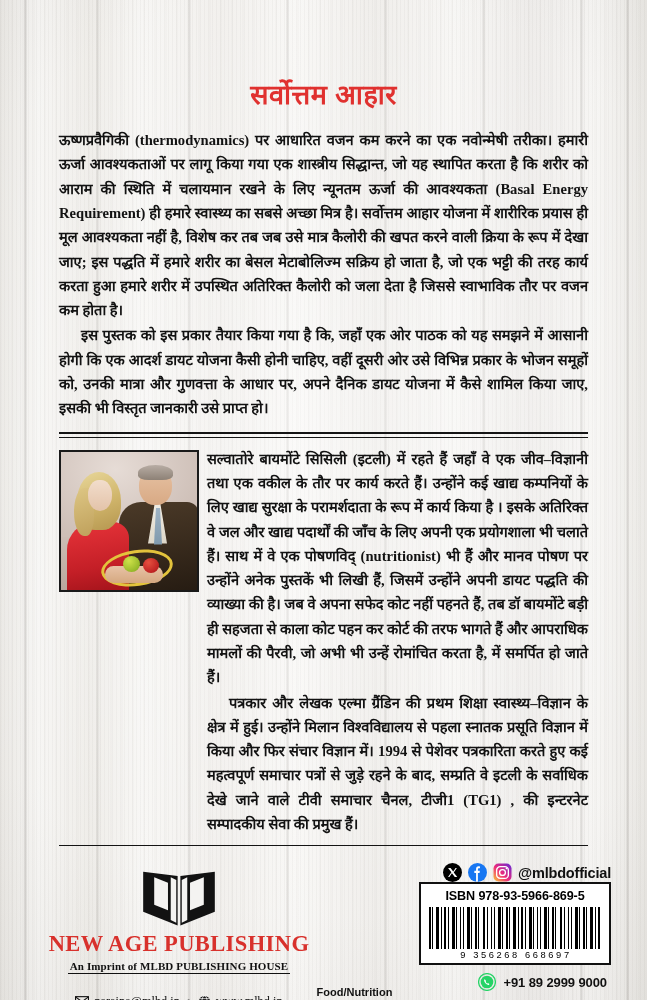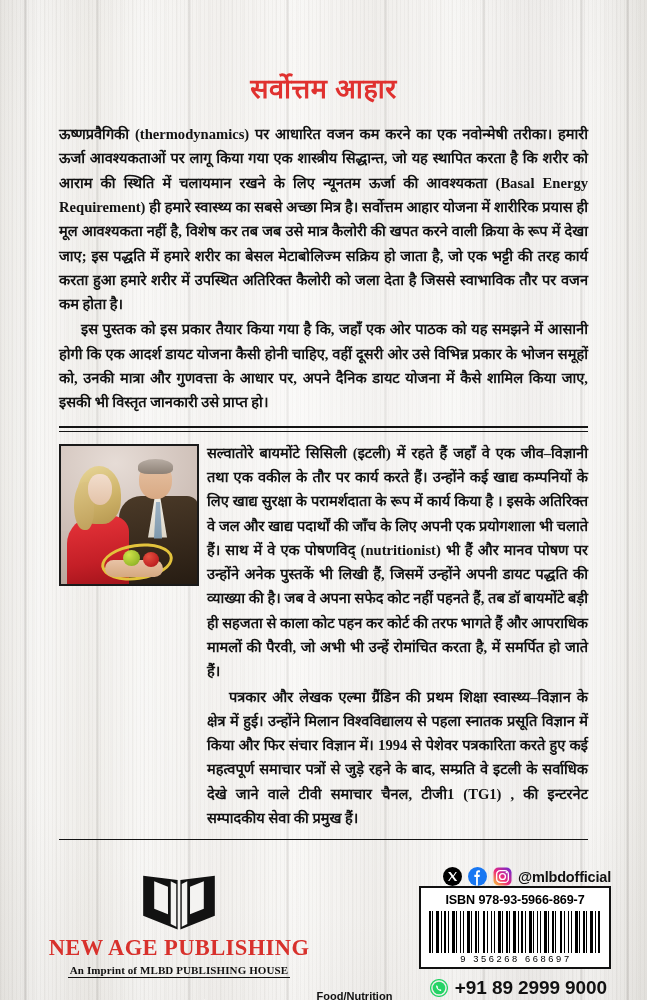--- a/index.html
+++ b/index.html
@@ -79,21 +79,22 @@
     background:
       radial-gradient(ellipse 120% 85% at 50% 45%,
         rgba(255,255,255,0.40) 0%,
         rgba(255,255,255,0.05) 55%,
         rgba(120,115,108,0.13) 100%);
   }
 
   .content {
     position: relative;
     z-index: 2;
-    padding: 12px 59px;
+    padding: 2px 59px;
+    margin-top: 16px;
   }
 
   
   .title-block {
     text-align: center;
     padding-top: 62px;
   }
   .book-title {
     font-family: "Liberation Sans", sans-serif;
     font-weight: bold;
@@ -425,21 +426,21 @@
   .whatsapp-row {
     display: flex;
     align-items: center;
     gap: 7px;
     margin-top: 8px;
     padding-right: 4px;
   }
   .whatsapp-number {
     font-family: "Liberation Sans", sans-serif;
     font-weight: bold;
-    font-size: 19px;
+    font-size: 13px;
     color: #111;
     letter-spacing: -0.1px;
   }
 </style>
 </head>
 <body>
 
 <div class="cover">
 
   <div class="content">
@@ -556,21 +557,21 @@
             <rect x="0.6" y="0.6" width="22.8" height="22.8" rx="6.4" fill="url(#igGrad)"></rect>
             <rect x="4.6" y="4.6" width="14.8" height="14.8" rx="4.4" fill="none" stroke="#ffffff" stroke-width="1.7"></rect>
             <circle cx="12" cy="12" r="3.7" fill="none" stroke="#ffffff" stroke-width="1.7"></circle>
             <circle cx="17.1" cy="6.9" r="1.15" fill="#ffffff"></circle>
           </svg>
         </span>
         <span class="social-handle">@mlbdofficial</span>
       </div>
 
       <div class="isbn-box">
-        <div class="isbn-text">ISBN 978-93-5966-869-7</div>
+        <div class="isbn-text">ISBN 978-93-5966-869-5</div>
         <div class="barcode"></div>
         <div class="barcode-digits">9 356268 668697</div>
       </div>
 
       <div class="whatsapp-row">
         <span class="ico">
           <svg width="18" height="18" viewBox="0 0 24 24" aria-hidden="true">
             <circle cx="12" cy="12" r="11.2" fill="none" stroke="#25d366" stroke-width="1.7"></circle>
             <circle cx="12" cy="12" r="8.4" fill="#25d366"></circle>
             <path d="M9.2 8.2 C8.6 8.2 8.1 8.8 8.1 9.8 C8.1 12.0 10.4 15.0 12.9 15.8 C13.9 16.1 14.7 15.8 15.0 15.2 C15.2 14.8 15.1 14.5 14.8 14.3 L13.6 13.6 C13.3 13.4 13.0 13.5 12.8 13.8 L12.5 14.2 C11.6 13.8 10.5 12.8 10.1 11.8 L10.5 11.5 C10.8 11.3 10.9 11.0 10.7 10.7 L10.0 9.5 C9.8 9.2 9.5 9.1 9.2 9.2 Z" fill="#ffffff"></path>

